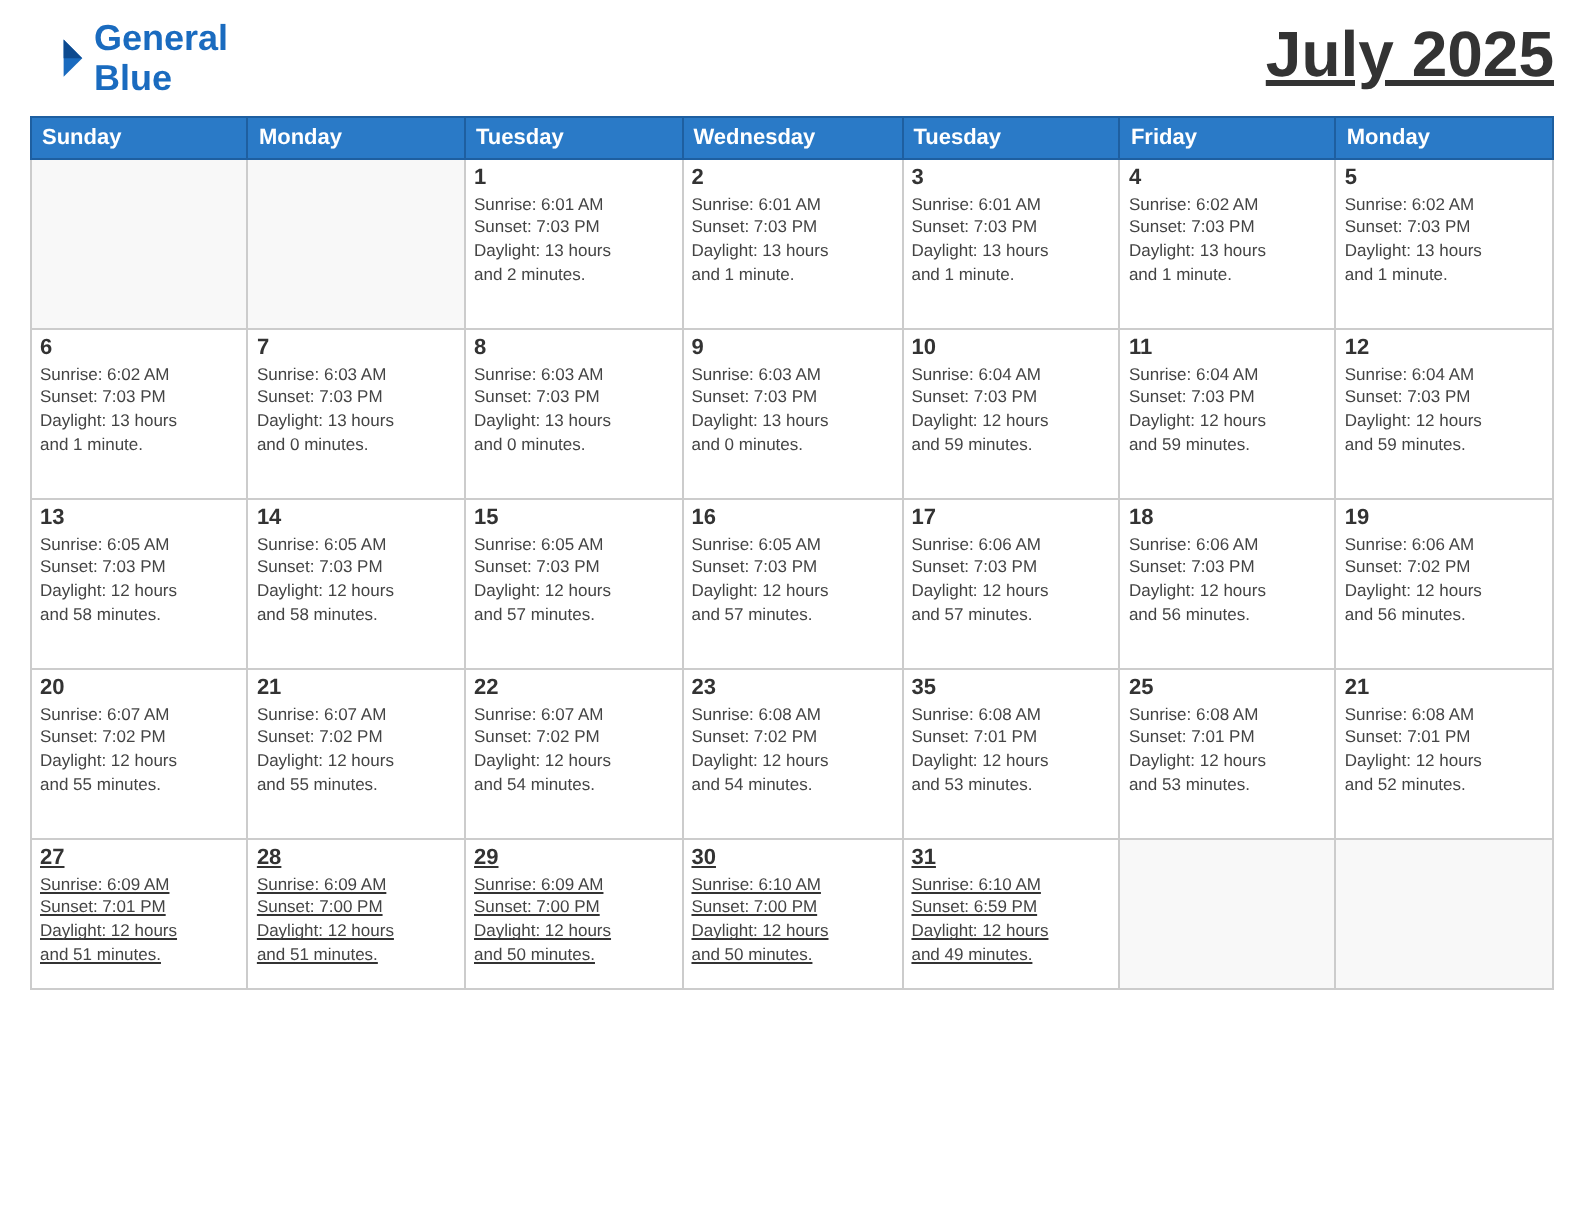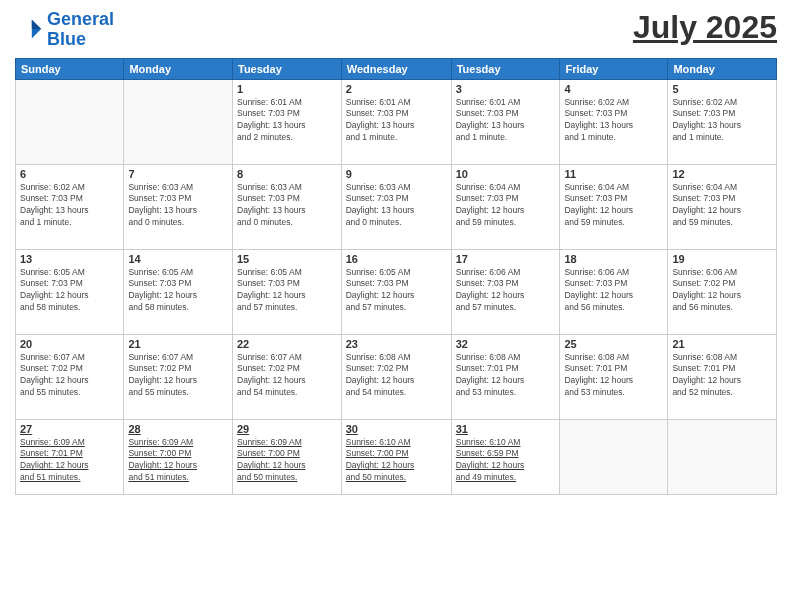--- a/index.html
+++ b/index.html
@@ -295,21 +295,21 @@
 and 54 minutes.</div>
           </td>
           <td>
             <span class="day-num">23</span>
             <div class="day-info" style="white-space: pre-line;">Sunrise: 6:08 AM
 Sunset: 7:02 PM
 Daylight: 12 hours
 and 54 minutes.</div>
           </td>
           <td>
-            <span class="day-num">32</span>
+            <span class="day-num">35</span>
             <div class="day-info" style="white-space: pre-line;">Sunrise: 6:08 AM
 Sunset: 7:01 PM
 Daylight: 12 hours
 and 53 minutes.</div>
           </td>
           <td>
             <span class="day-num">25</span>
             <div class="day-info" style="white-space: pre-line;">Sunrise: 6:08 AM
 Sunset: 7:01 PM
 Daylight: 12 hours

